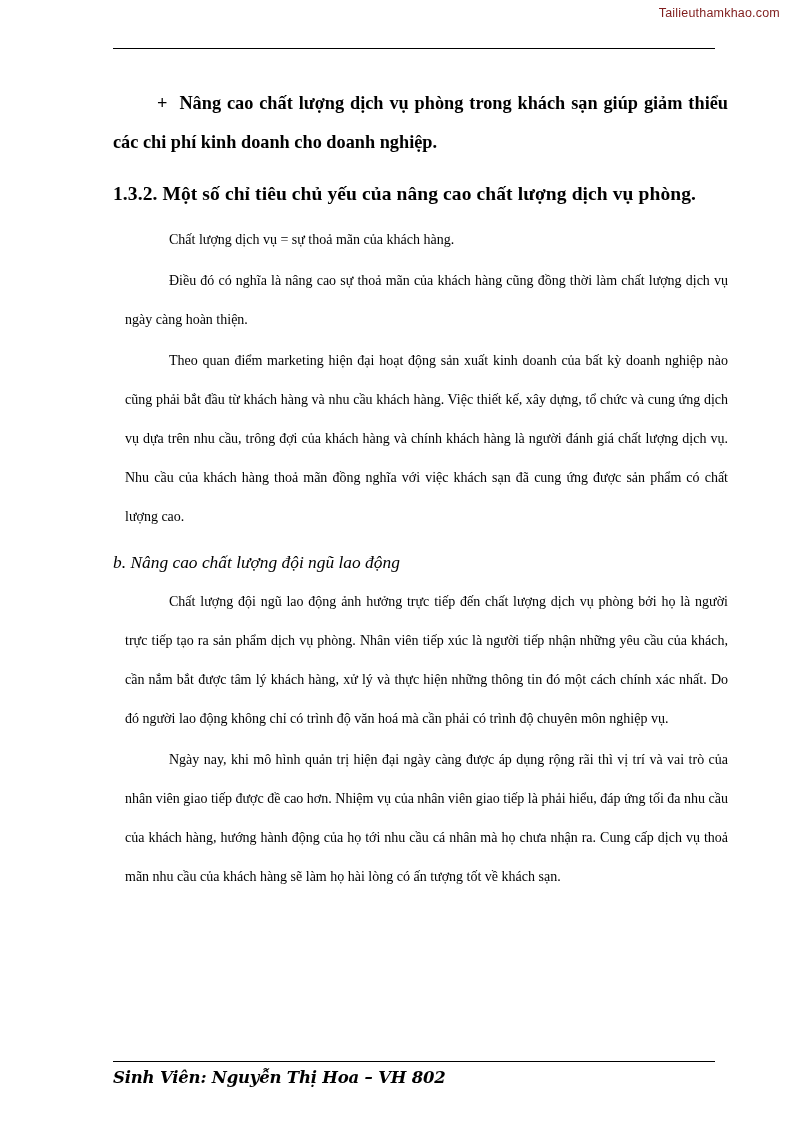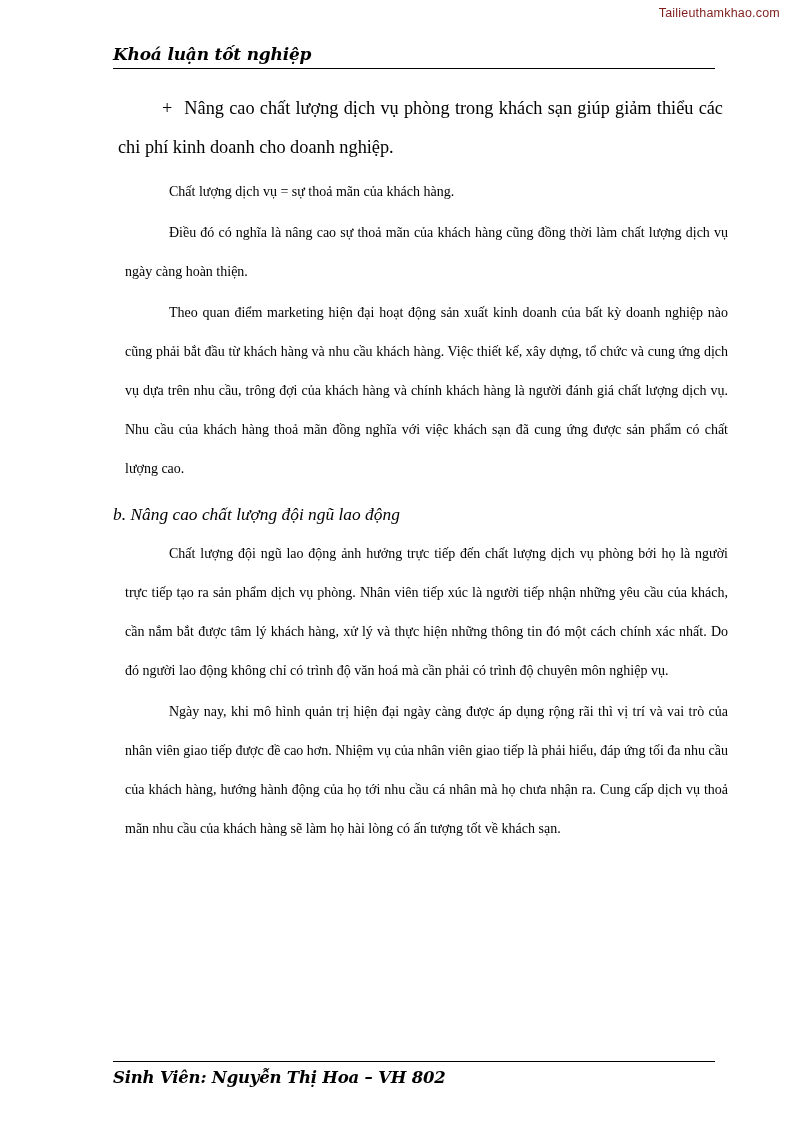--- a/index.html
+++ b/index.html
@@ -79,25 +79,26 @@
     margin: 0 0 2px 12px;
     font-size: 14px;
     line-height: 39px;
     text-align: justify;
     text-justify: inter-word;
     text-indent: 44px;
     hyphens: none;
   }
 
   p.bullet {
-    margin: 5px;
+    margin: 0;
     font-size: 18.3px;
     line-height: 39px;
     text-align: justify;
     text-indent: 44px;
+    font-weight: bold;
   }
   .bullet-mark { margin-right: 12px; }
 
   h2.section-heading {
     margin: 11px 0 6px 0;
     font-size: 19.5px;
     font-weight: bold;
     line-height: 41px;
     text-align: justify;
     text-indent: 0;
@@ -127,27 +128,27 @@
   }
 </style>
 </head>
 <body>
 
 <div class="page">
 
   <div class="watermark">Tailieuthamkhao.com</div>
 
   <div class="header">
-    <div class="script header-left">Khoá luận tốt nghiệp</div>
   </div>
 
   <div class="content">
 
     <p class="bullet"><span class="bullet-mark">+</span><span>Nâng cao chất lượng dịch vụ phòng trong khách sạn giúp giảm thiểu các chi phí kinh doanh cho doanh nghiệp.</span></p>
 
+    <h2 class="section-heading">1.3.2. Một số chỉ tiêu chủ yếu của nâng cao chất lượng dịch vụ phòng.</h2>
 
 
     <p class="body-text">Chất lượng dịch vụ = sự thoả mãn của khách hàng.</p>
 
     <p class="body-text">Điều đó có nghĩa là nâng cao sự thoả mãn của khách hàng cũng đồng thời làm chất lượng dịch vụ ngày càng hoàn thiện.</p>
 
     <p class="body-text">Theo quan điểm marketing hiện đại hoạt động sản xuất kinh doanh của bất kỳ doanh nghiệp nào cũng phải bắt đầu từ khách hàng và nhu cầu khách hàng. Việc thiết kế, xây dựng, tổ chức và cung ứng dịch vụ dựa trên nhu cầu, trông đợi của khách hàng và chính khách hàng là người đánh giá chất lượng dịch vụ. Nhu cầu của khách hàng thoả mãn đồng nghĩa với việc khách sạn đã cung ứng được sản phẩm có chất lượng cao.</p>
 
     <p class="sub-heading">b. Nâng cao chất lượng đội ngũ lao động</p>
 

